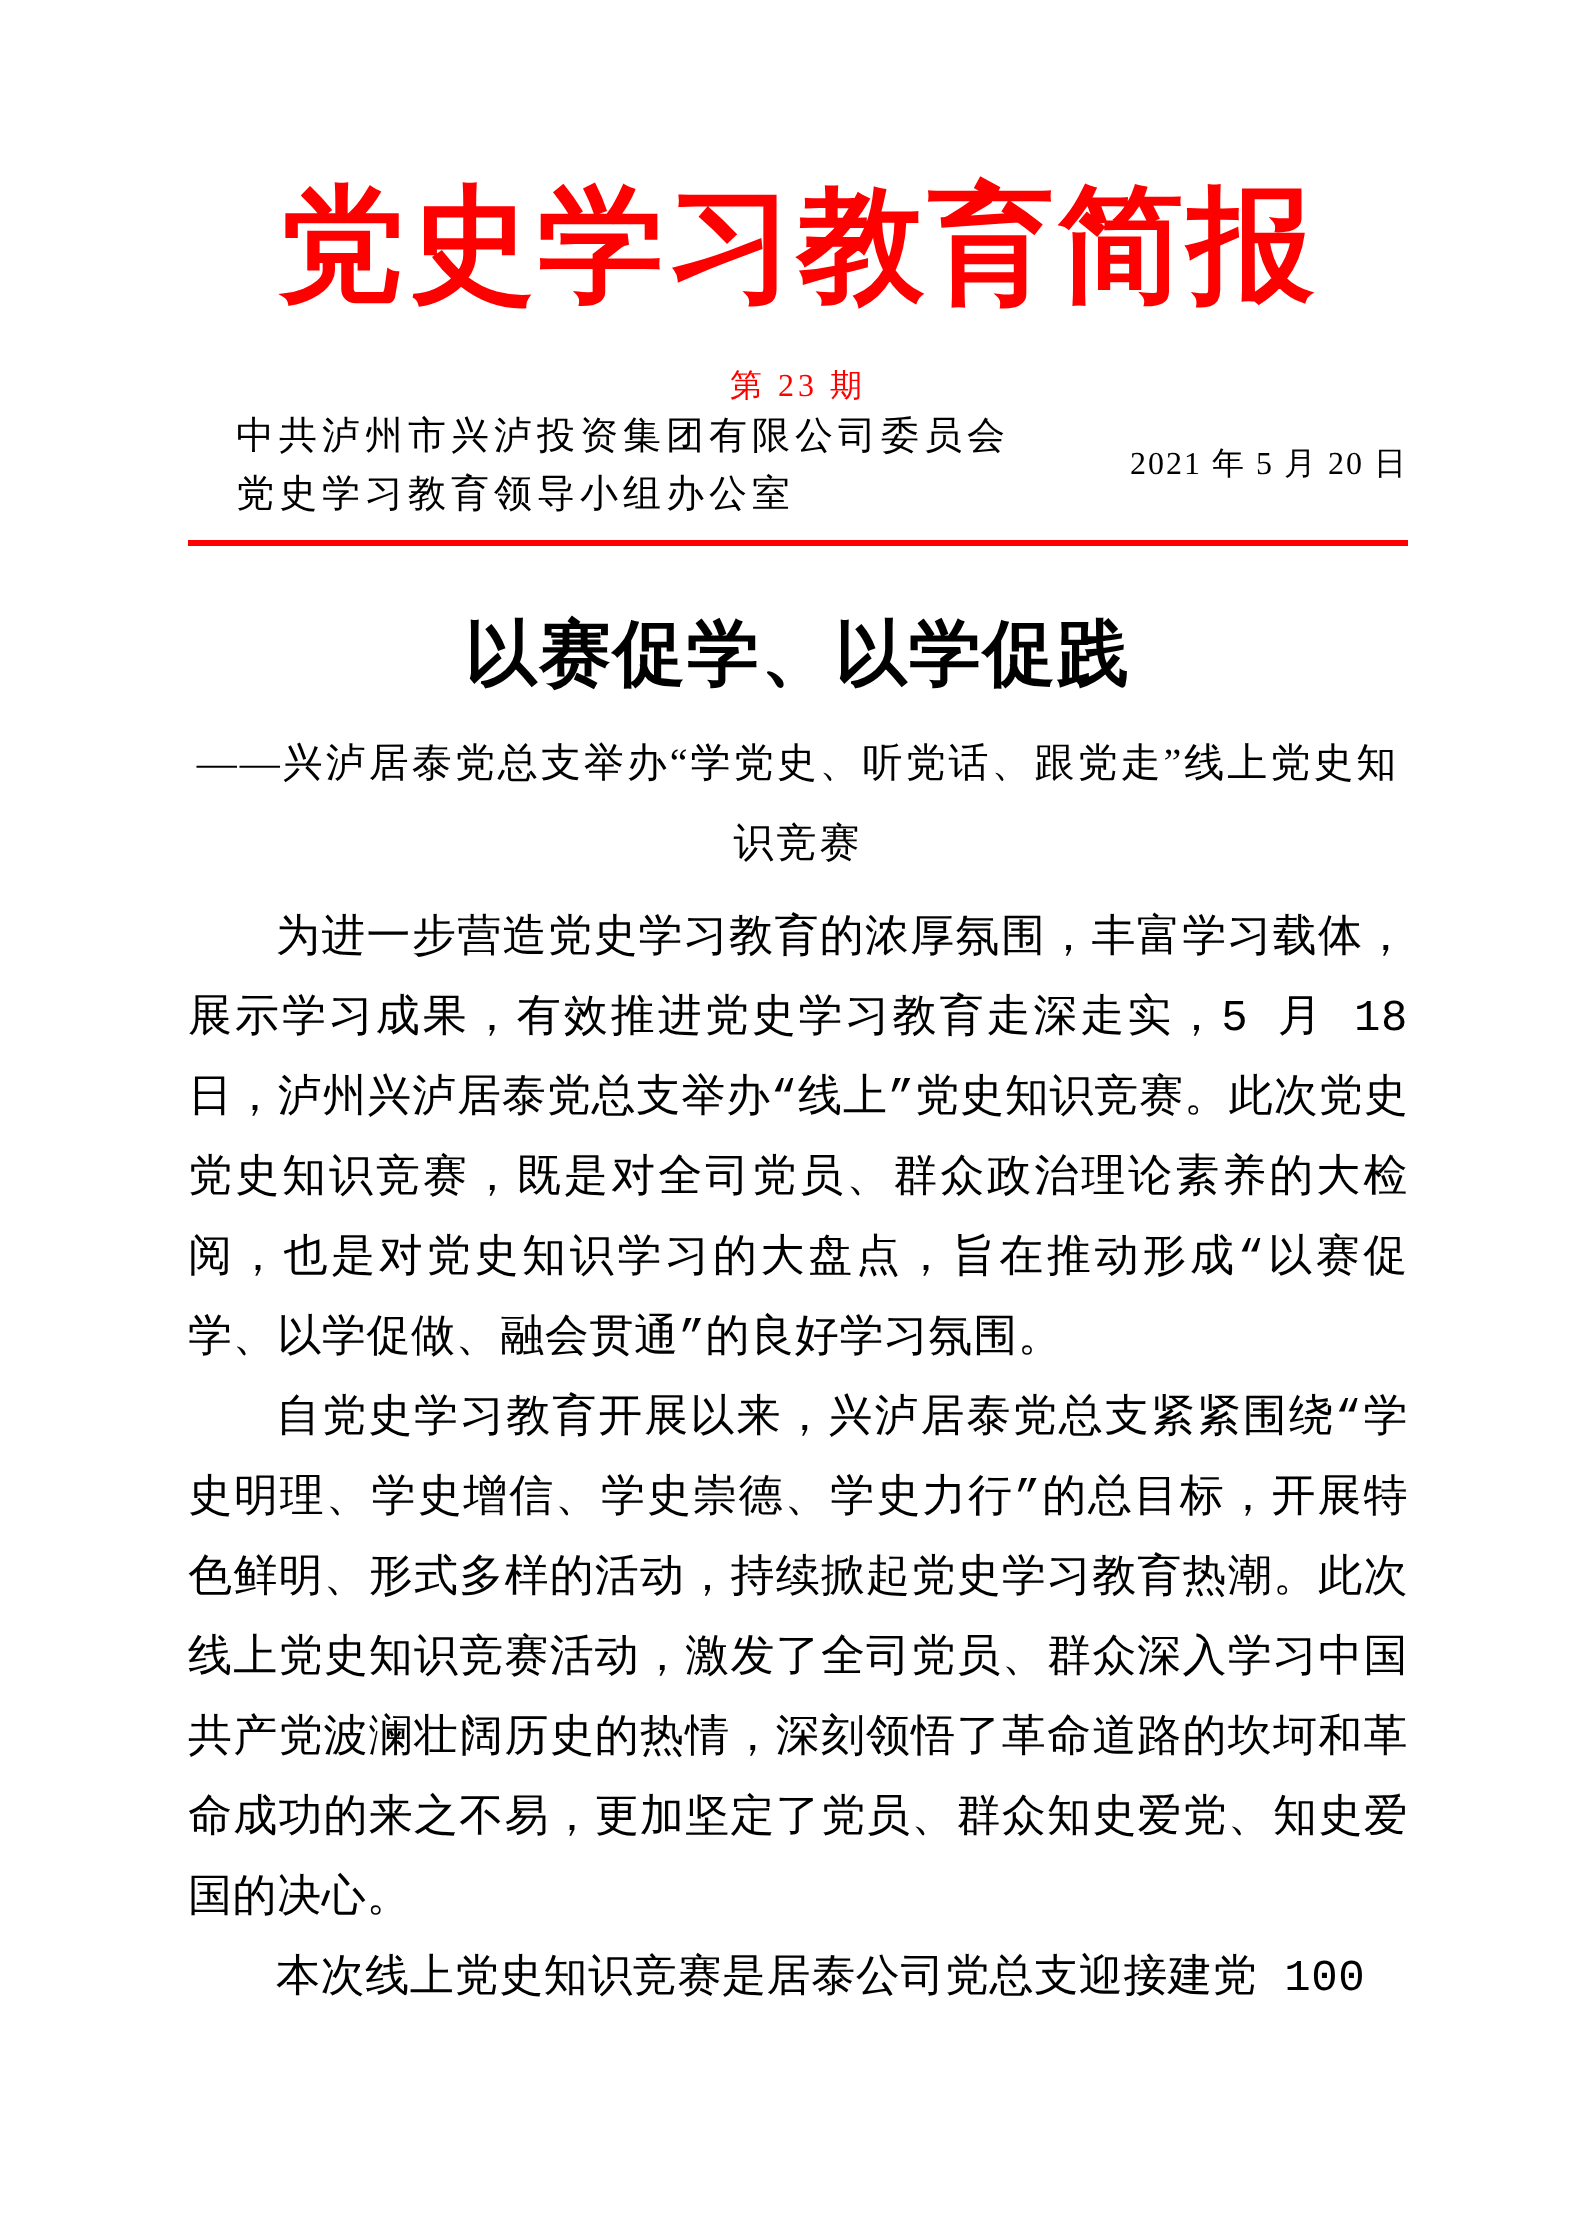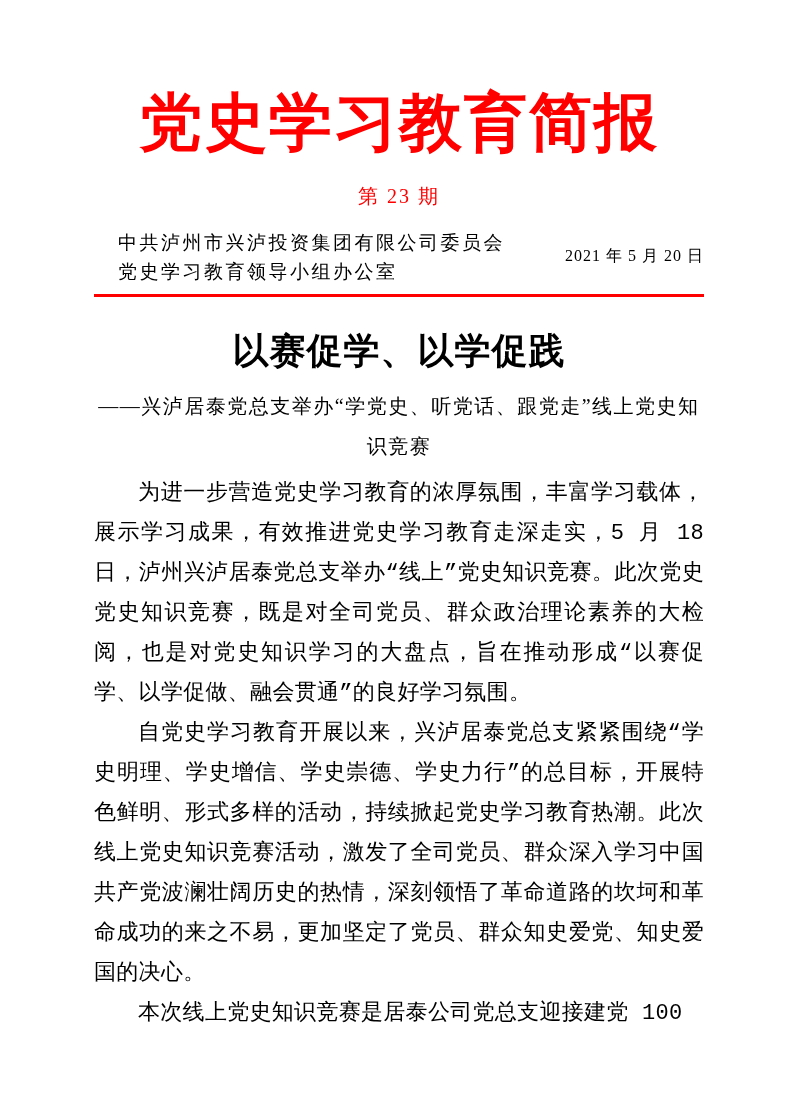--- a/index.html
+++ b/index.html
@@ -27,25 +27,24 @@
     font-size: 63px;
     font-weight: bold;
     letter-spacing: 2px;
     line-height: 1.25;
     white-space: nowrap;
   }
   .issue {
     margin-top: 20px;
     text-align: center;
     color: var(--red);
-    font-size: 20px;
+    font-size: 16px;
     letter-spacing: 2px;
   }
   .masthead-row {
-    margin-top: 18px;
     display: flex;
     justify-content: space-between;
     align-items: center;
     padding-left: 24px;
   }
   .org-line {
     font-size: 19px;
     letter-spacing: 2.5px;
     line-height: 29px;
     white-space: nowrap;

